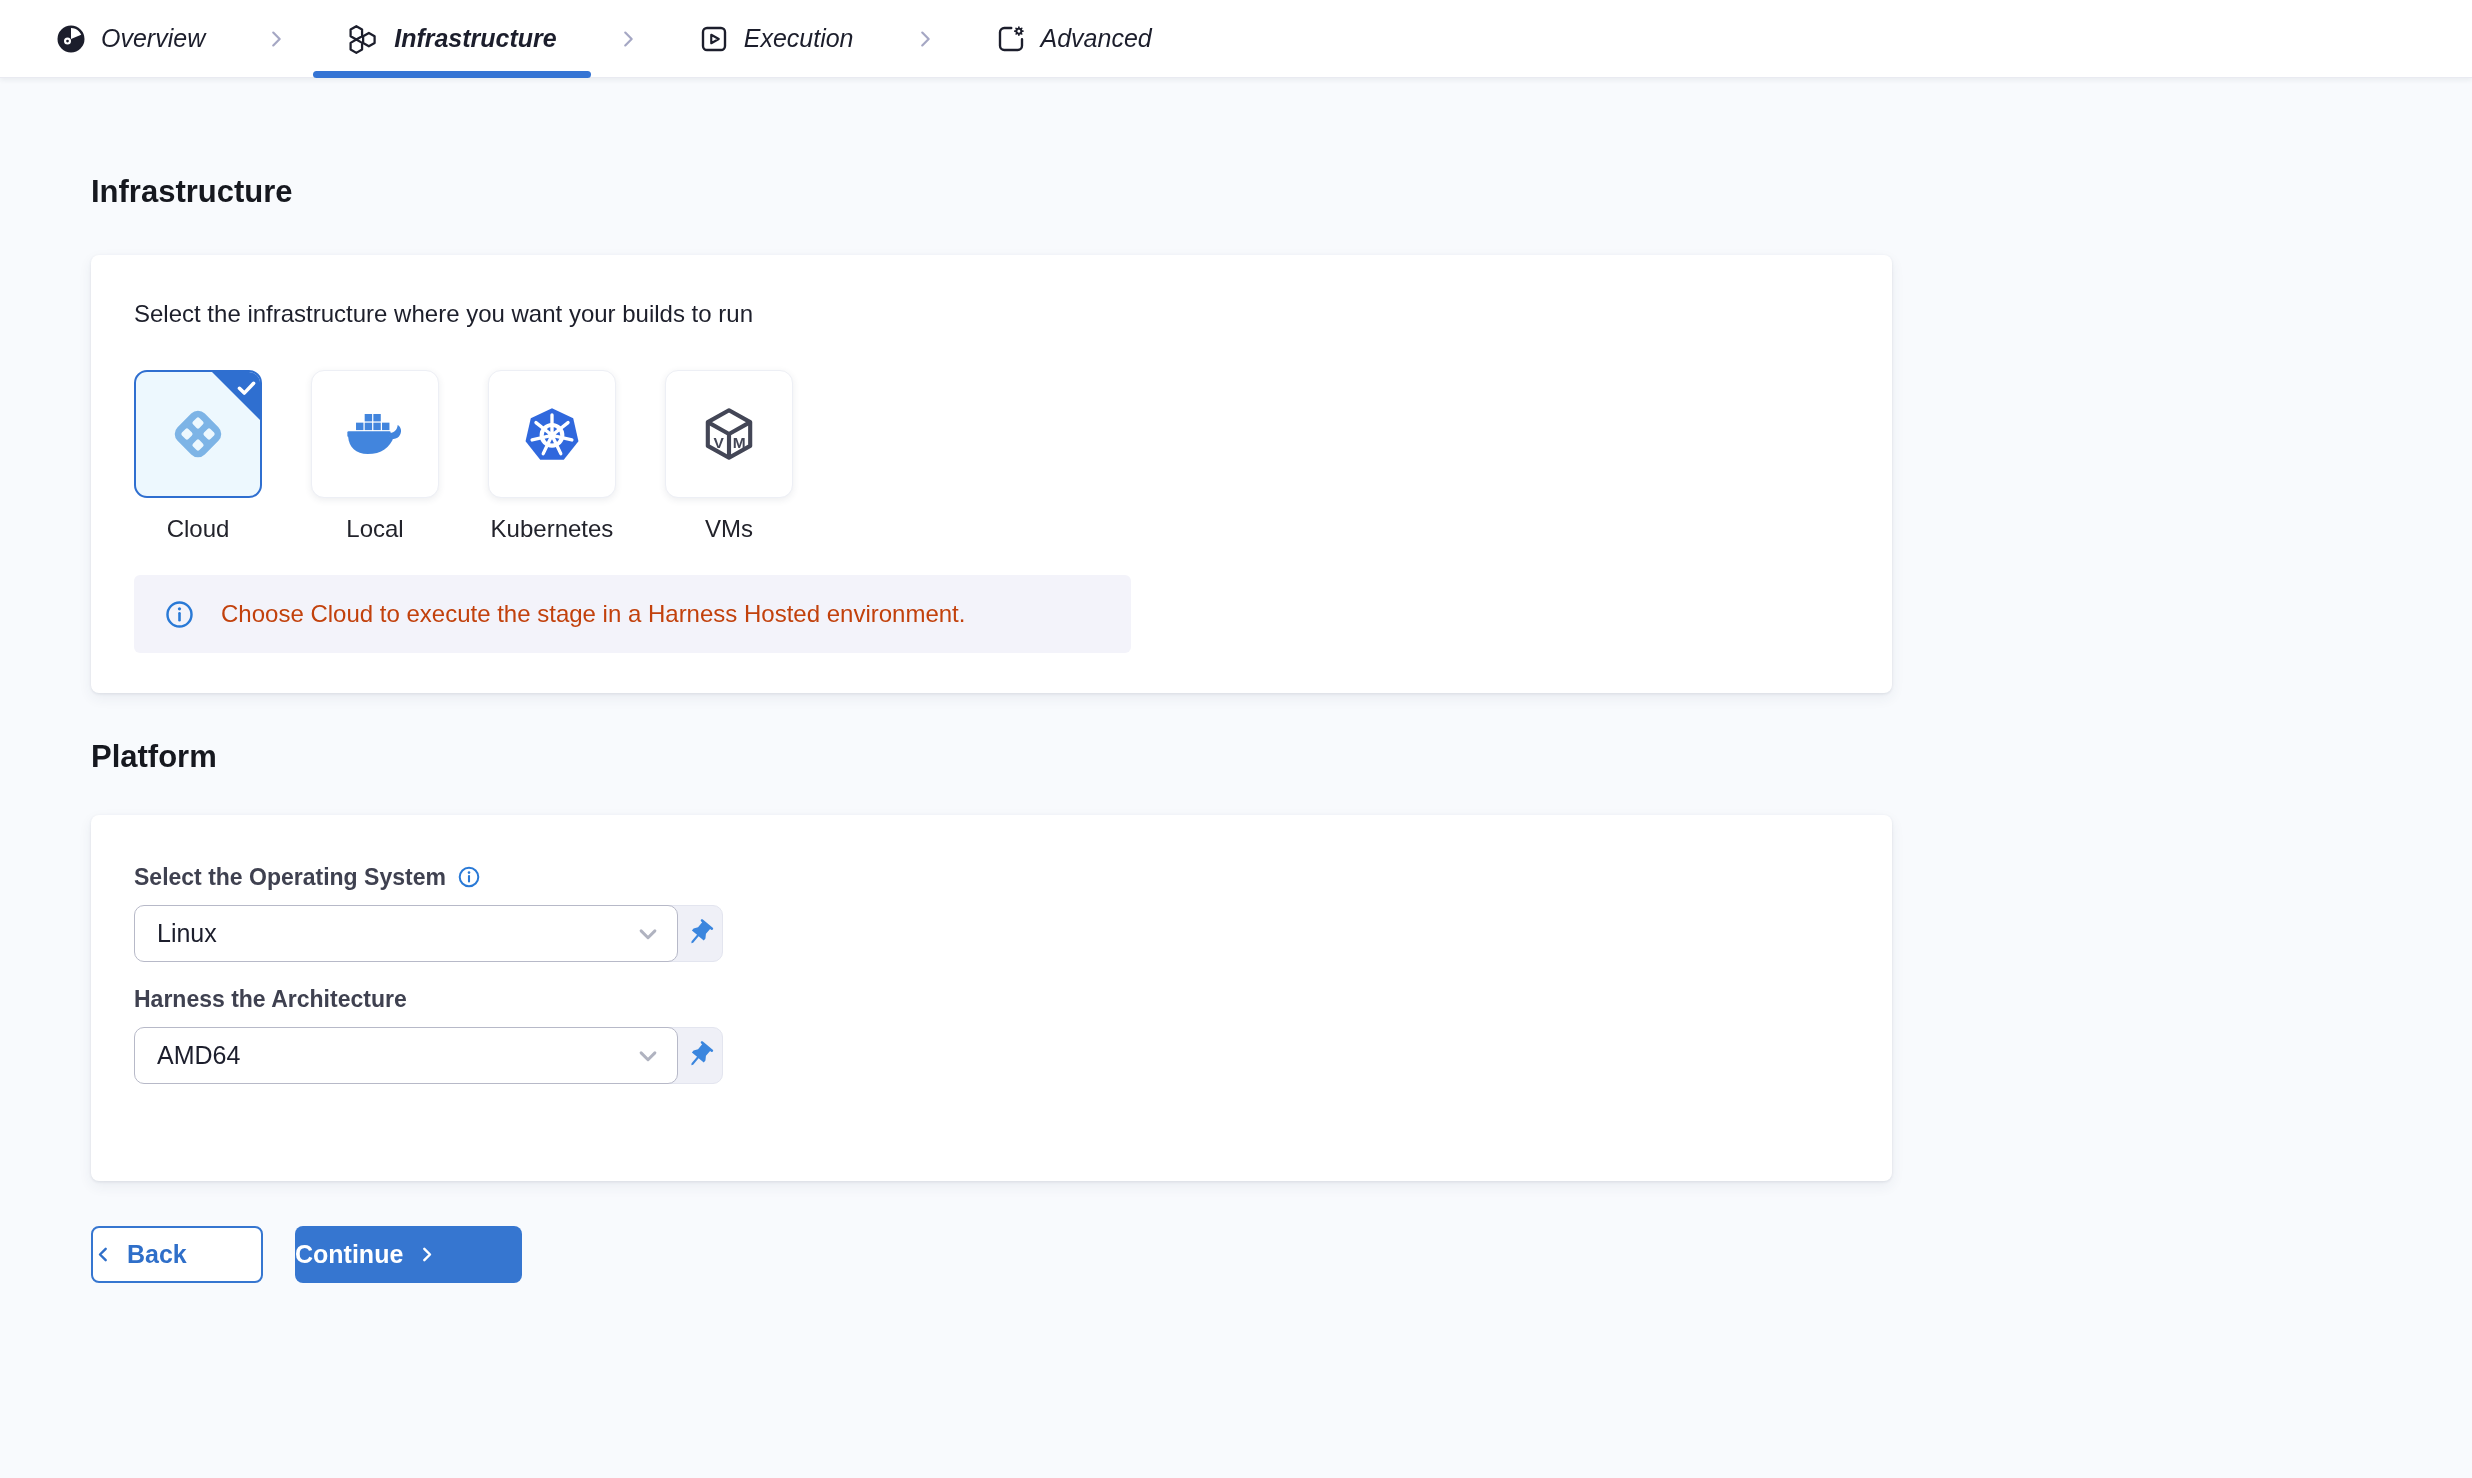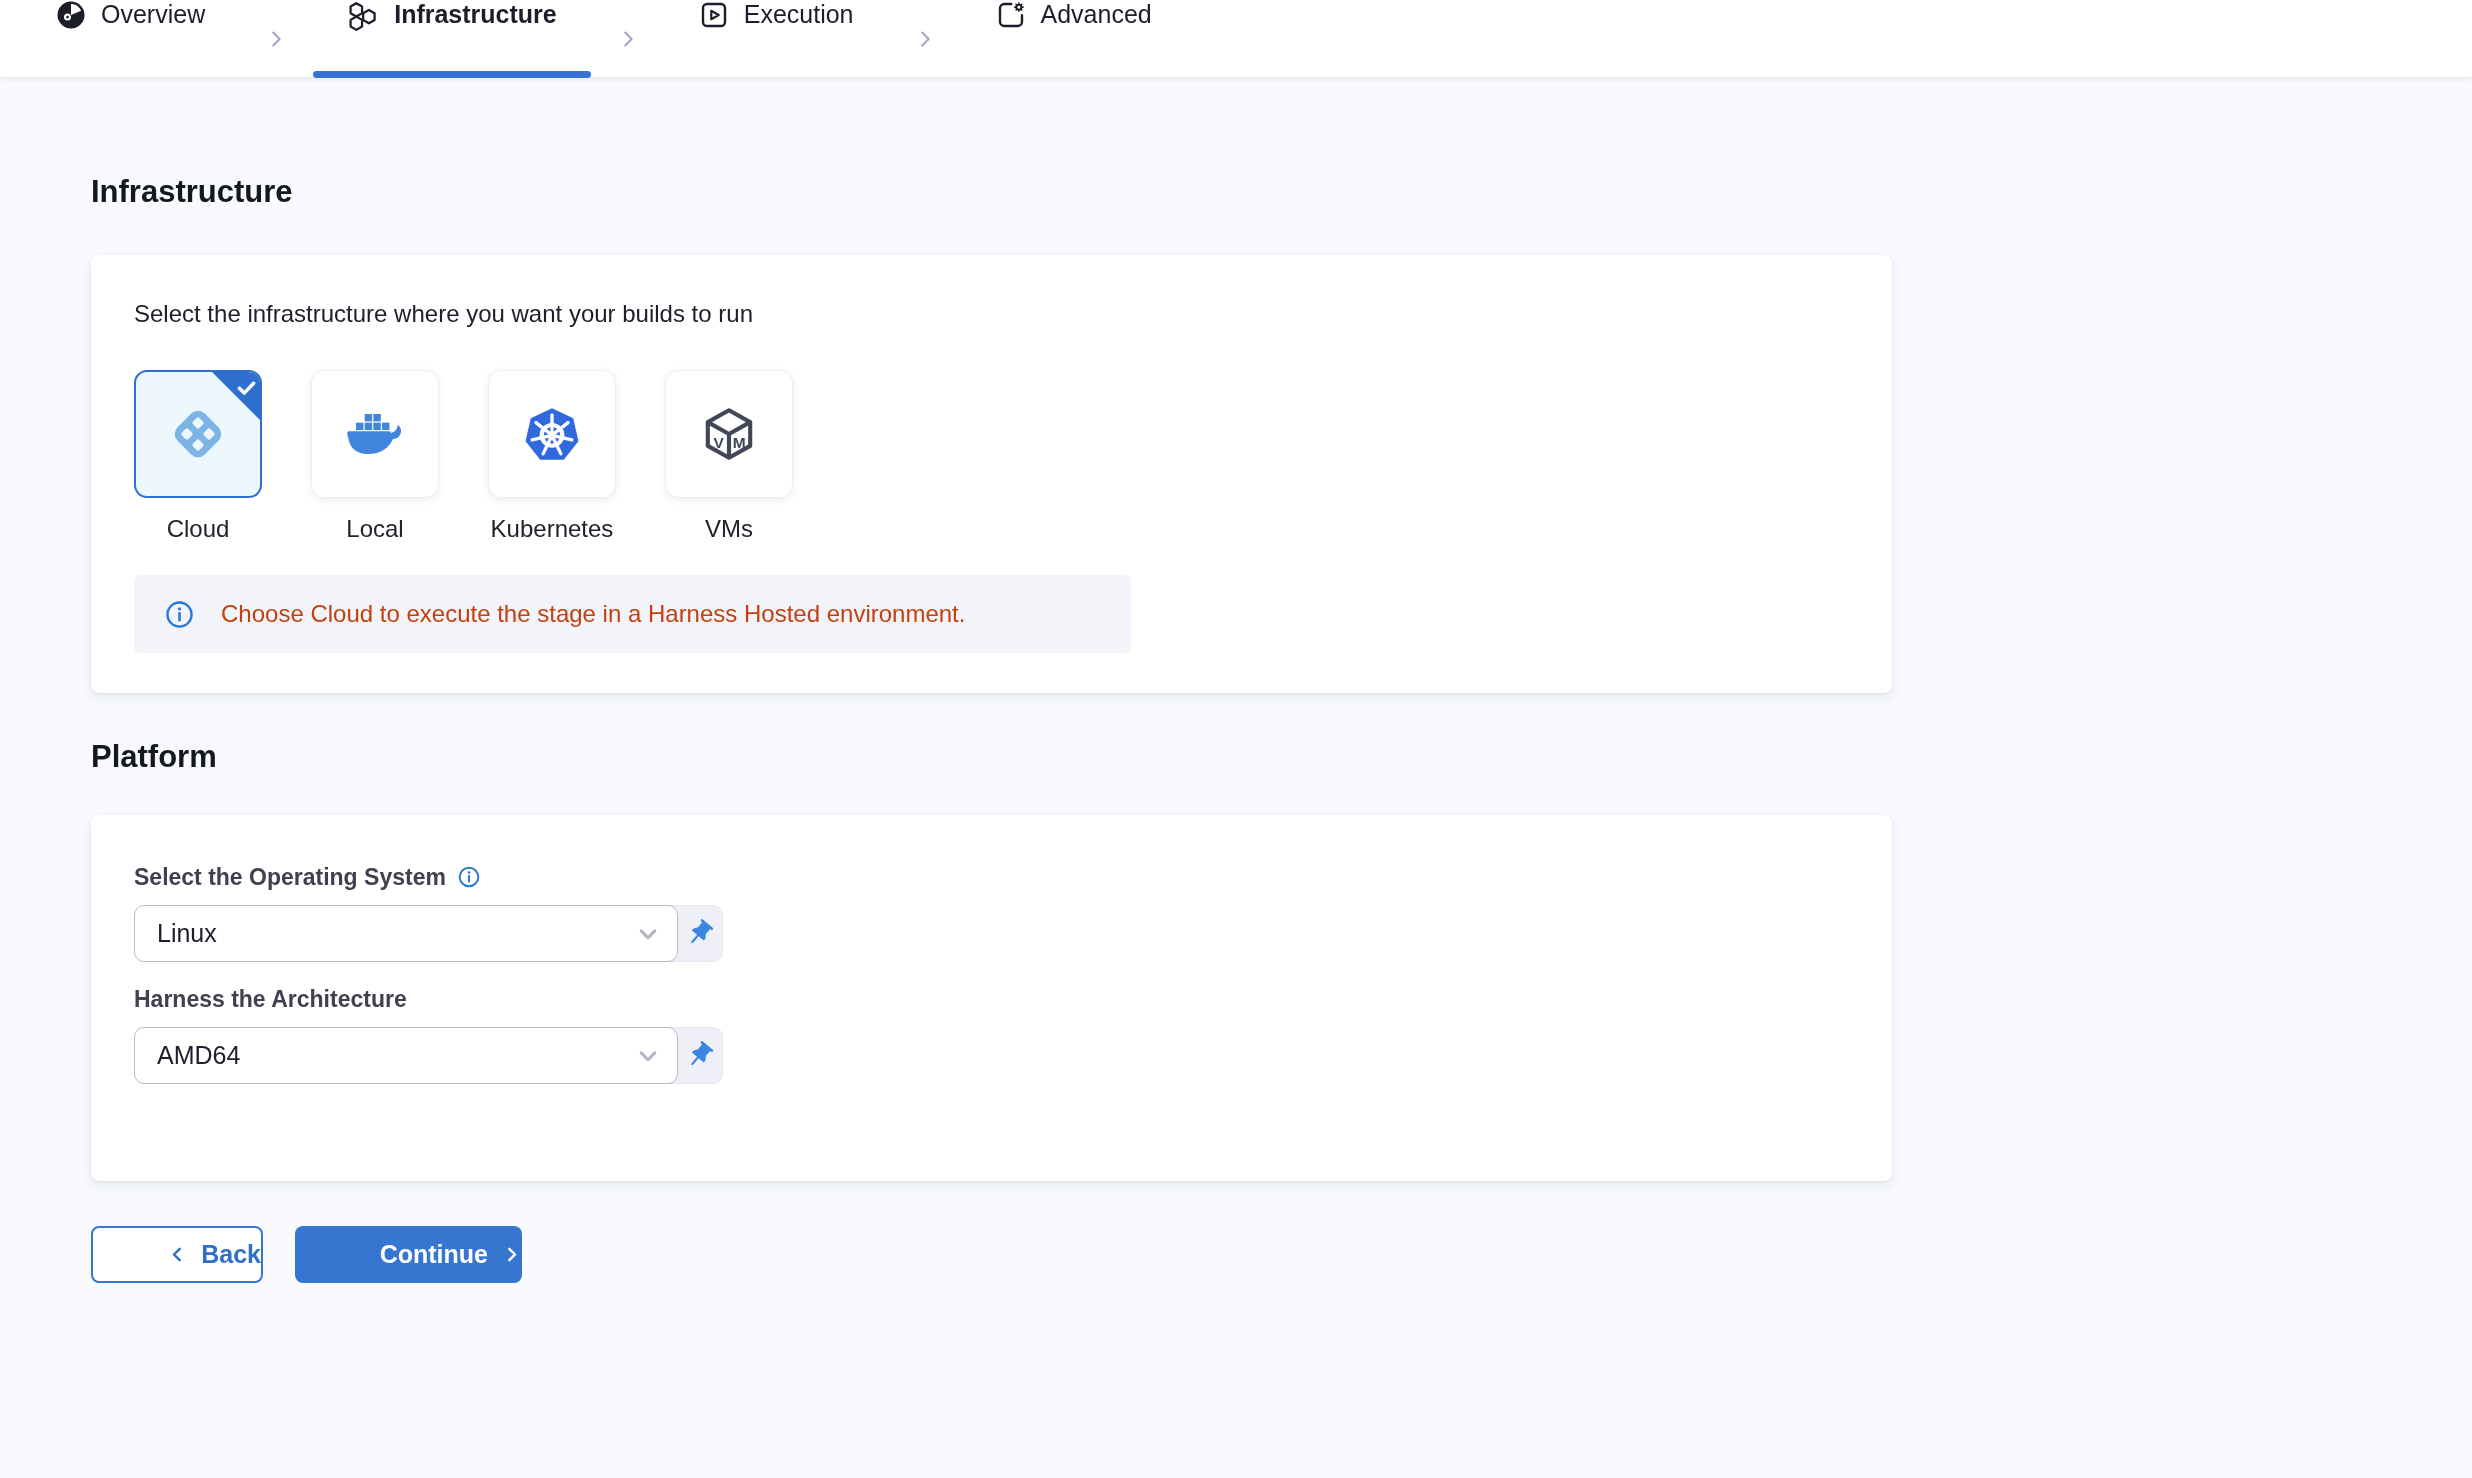--- a/index.html
+++ b/index.html
@@ -10,23 +10,23 @@
   }
   
   .tabbar {
     position: relative; height: 78px; background: #ffffff;
     display: flex; align-items: center; padding-left: 22px;
     border-bottom: 1px solid #e9eaf1;
     box-shadow: 0 2px 5px rgba(30, 40, 60, 0.07);
     z-index: 5;
   }
   .tab {
-    height: 100%; display: flex; gap: 15px;
+    height: 100%; display: flex; align-items: center; gap: 15px;
     padding: 0 34px; position: relative; font-size: 25px;
-    font-weight: 500; color: #1c1e2c; cursor: pointer; white-space: nowrap;
+    font-weight: 500; color: #1c1e2c; cursor: pointer; white-space: nowrap; font-style: italic;
   }
   .tab.active { font-weight: 700; }
   .tab.active::after {
     content: ""; position: absolute; left: 0; right: 0; bottom: -1px;
     height: 7px; background: #3574d4; border-radius: 4px;
   }
   .tab-sep { margin: 0 26px; display: flex; align-items: center; }
   
   .content { padding-left: 91px; }
   .section-heading {
@@ -85,21 +85,21 @@
   .pin-seg {
     width: 57px; margin-left: -12px; background: #eff0f7;
     border: 1px solid #e3e5ef; border-radius: 0 10px 10px 0;
     display: flex; align-items: center; justify-content: center;
     padding-left: 10px; cursor: pointer;
   }
   
   .actions { margin-top: 45px; display: flex; gap: 32px; }
   .btn {
     height: 57px; border-radius: 8px; font-size: 25px; font-weight: 700;
-    display: flex; align-items: center; justify-content: flex-end; gap: 13px;
+    display: flex; align-items: center; justify-content: flex-start; gap: 13px;
     cursor: pointer; font-family: inherit;
   }
   .btn-back { width: 172px; background: #fff; border: 2px solid #3676d0; color: #2f6fc9; }
   .btn-continue { width: 227px; background: #3676d0; border: none; color: #ffffff; }
 </style>
 </head>
 <body>
 
 <div class="tabbar">
 

